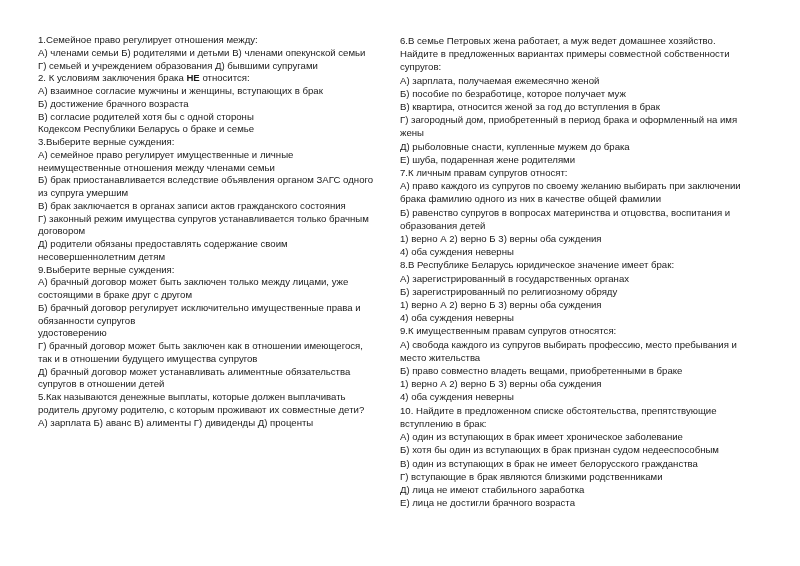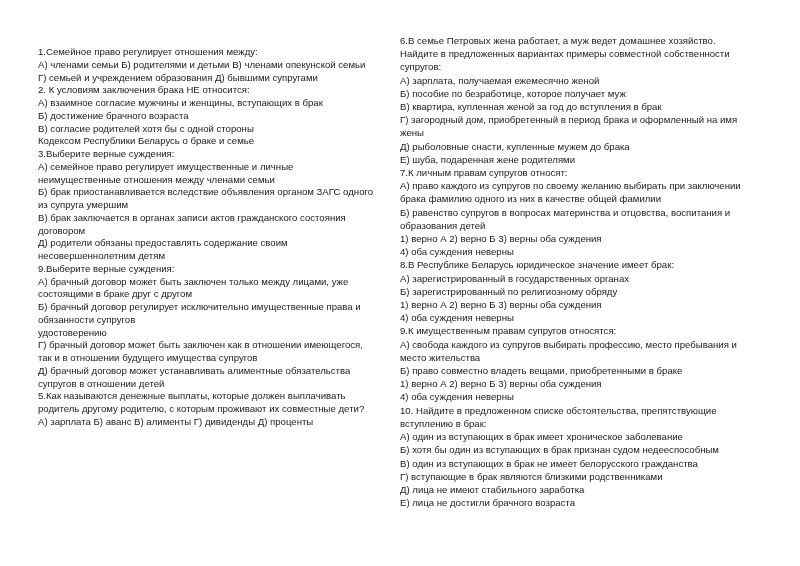--- a/index.html
+++ b/index.html
@@ -1,41 +1,42 @@
 <!DOCTYPE html>
 <html><head>
 <meta charset="utf-8">
 <style>
   html, body { margin: 0; padding: 0; background: #ffffff; }
   body { width: 800px; height: 566px; position: relative; overflow: hidden;
          font-family: "Liberation Sans", "DejaVu Sans", sans-serif; color: #1a1a1a; }
   .col { position: absolute; top: 34px; font-size: 9.6px; white-space: nowrap; }
-  .col-left { left: 38px; line-height: 12.75px; margin-top: 12px; }
+  .col-left { left: 38px; line-height: 12.75px; }
   .col-right { left: 400px; line-height: 13.2px; }
   .line { display: block; height: auto; }
-  .bold { font-weight: normal; }
+  .bold { font-weight: bold; }
 </style>
 </head>
 <body>
 
 <div class="col col-left">
   <span class="line">1.Семейное право регулирует отношения между:</span>
   <span class="line">А) членами семьи Б) родителями и детьми В) членами опекунской семьи</span>
   <span class="line">Г) семьей и учреждением образования  Д) бывшими супругами</span>
   <span class="line"><span>2. К условиям заключения брака </span><span class="bold">НЕ</span><span> относится:</span></span>
   <span class="line">А) взаимное согласие мужчины и женщины, вступающих в брак</span>
   <span class="line">Б) достижение брачного возраста</span>
   <span class="line">В) согласие родителей хотя бы с одной стороны</span>
   <span class="line">Кодексом Республики Беларусь о браке и семье</span>
   <span class="line">3.Выберите верные суждения:</span>
   <span class="line">А) семейное право регулирует имущественные и личные</span>
   <span class="line">неимущественные отношения между членами семьи</span>
   <span class="line">Б) брак приостанавливается вследствие объявления органом ЗАГС одного</span>
   <span class="line">из супруга умершим</span>
   <span class="line">В) брак заключается в органах записи актов гражданского состояния</span>
+  <span class="line">Г) законный режим имущества супругов устанавливается только брачным</span>
   <span class="line">договором</span>
   <span class="line">Д) родители обязаны предоставлять содержание своим</span>
   <span class="line">несовершеннолетним детям</span>
   <span class="line">9.Выберите верные суждения:</span>
   <span class="line">А) брачный договор может быть заключен только между лицами, уже</span>
   <span class="line">состоящими в браке друг с другом</span>
   <span class="line">Б) брачный договор регулирует исключительно имущественные права и</span>
   <span class="line">обязанности супругов</span>
   <span class="line">удостоверению</span>
   <span class="line">Г) брачный договор может быть заключен как в отношении имеющегося,</span>
@@ -46,21 +47,21 @@
   <span class="line">родитель другому родителю, с которым проживают их совместные дети?</span>
   <span class="line">А) зарплата  Б) аванс  В) алименты  Г) дивиденды  Д) проценты</span>
 </div>
 
 <div class="col col-right">
   <span class="line">6.В семье Петровых жена работает, а муж ведет домашнее хозяйство.</span>
   <span class="line">Найдите в предложенных вариантах примеры совместной собственности</span>
   <span class="line">супругов:</span>
   <span class="line">А) зарплата, получаемая ежемесячно женой</span>
   <span class="line">Б) пособие по безработице, которое получает муж</span>
-  <span class="line">В) квартира, купленная женой за год до вступления в брак</span>
+  <span class="line">В) квартира, относится женой за год до вступления в брак</span>
   <span class="line">Г) загородный дом, приобретенный в период брака и оформленный на имя</span>
   <span class="line">жены</span>
   <span class="line">Д) рыболовные снасти, купленные мужем до брака</span>
   <span class="line">Е) шуба, подаренная жене родителями</span>
   <span class="line">7.К личным правам супругов относят:</span>
   <span class="line">А) право каждого из супругов по своему желанию выбирать при заключении</span>
   <span class="line">брака фамилию одного из них в качестве общей фамилии</span>
   <span class="line">Б) равенство супругов в вопросах материнства и отцовства, воспитания и</span>
   <span class="line">образования детей</span>
   <span class="line">1) верно А    2) верно Б   3) верны оба суждения</span>

